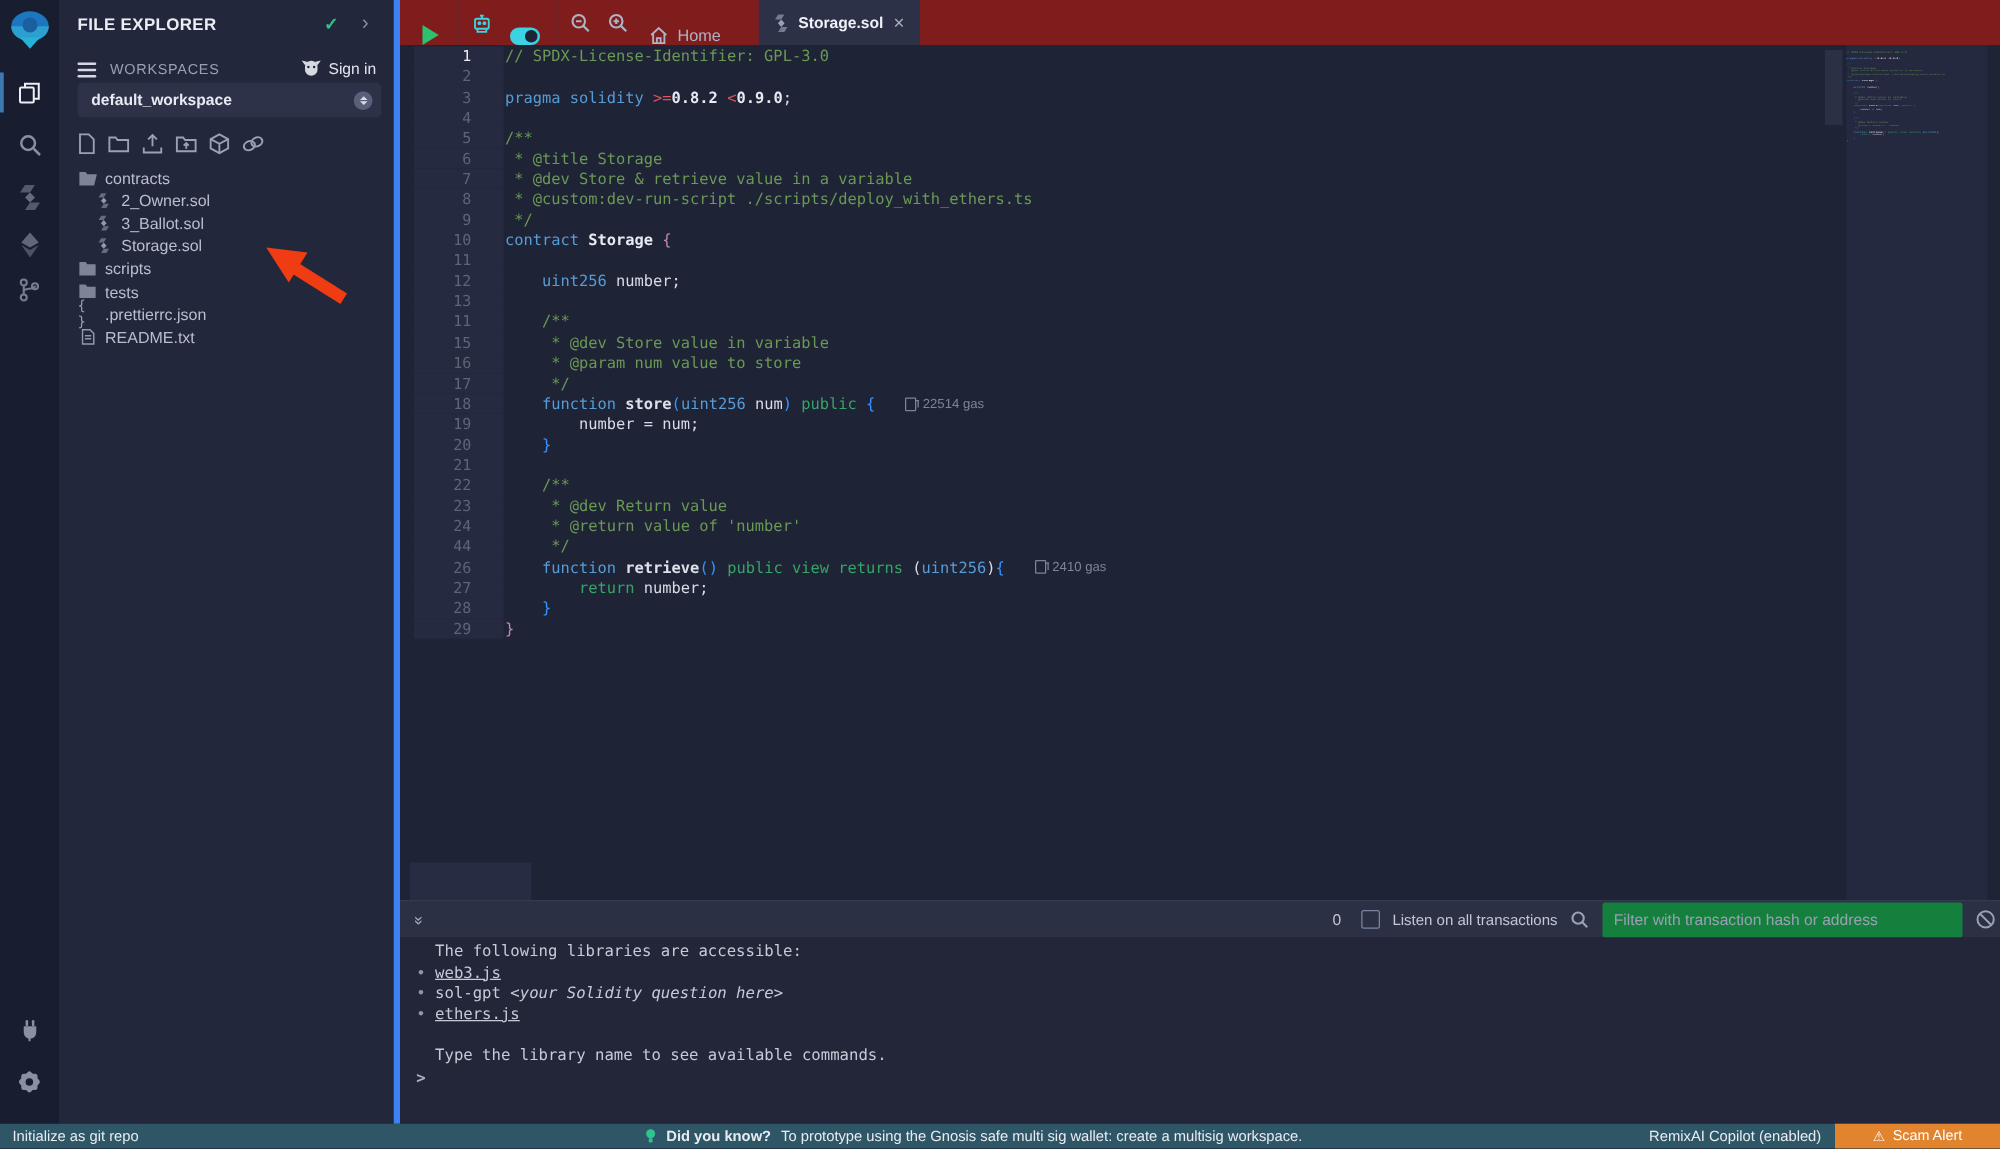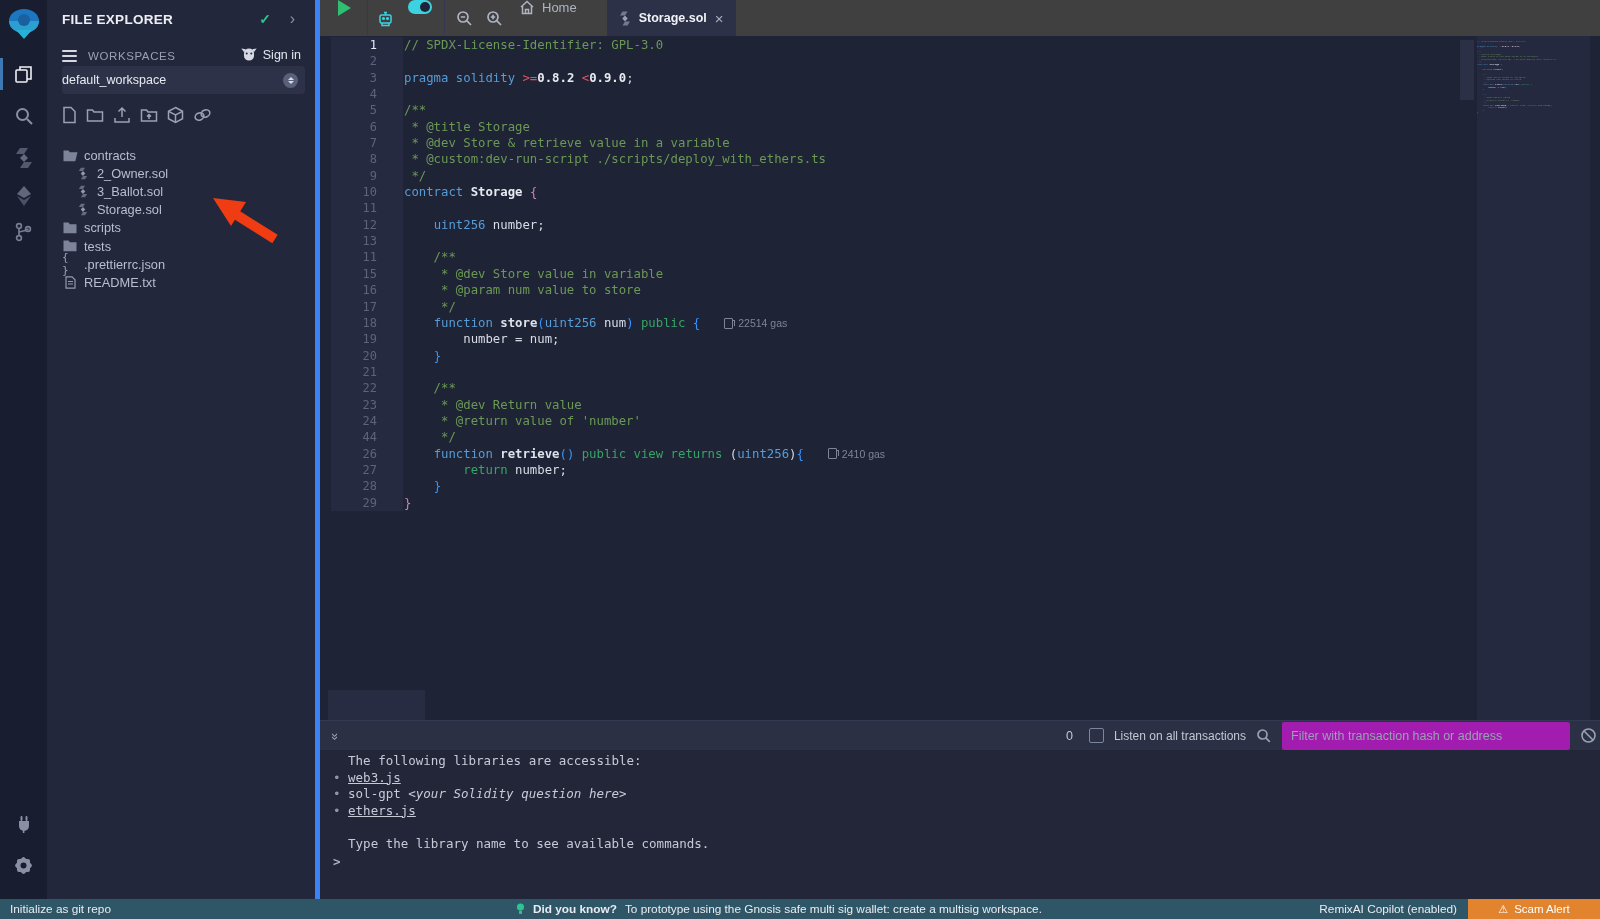--- a/index.html
+++ b/index.html
@@ -17,36 +17,36 @@
   .sp-check{position:absolute;right:44px;color:#2ec48d;font-size:14px;font-weight:700;}
   .sp-chev{position:absolute;right:20px;color:#8a90a4;font-size:16px;}
   .ws-row{position:absolute;left:0;top:42px;width:100%;height:20px;display:flex;align-items:flex-end;}
   .burger{margin-left:15px;width:15px;display:flex;flex-direction:column;gap:3px;cursor:pointer;}
   .burger div{height:2px;background:#d6d9e2;border-radius:1px;}
   .ws-label{margin-left:11px;font-size:11.5px;color:#9aa0b4;letter-spacing:.6px;}
   .signin{position:absolute;right:14px;display:flex;align-items:center;gap:6px;cursor:pointer;}
   .signin span{font-size:12.5px;color:#e3e6ee;}
   .ws-select{position:absolute;left:15px;top:66px;width:243px;height:28px;background:#2d3249;border-radius:4px;
              display:flex;align-items:center;cursor:pointer;}
-  .ws-select .wsname{font-size:12.5px;color:#e8eaf2;}
+  .ws-select .wsname{margin-left:11px;font-size:12.5px;color:#e8eaf2;font-weight:bold;}
   .ws-caret{position:absolute;right:7px;width:15px;height:15px;border-radius:50%;background:#596079;
             display:flex;flex-direction:column;align-items:center;justify-content:center;gap:1px;}
   .ws-caret i{width:0;height:0;border-left:3px solid transparent;border-right:3px solid transparent;}
   .ws-caret i.up{border-bottom:3.5px solid #d9dce6;} .ws-caret i.dn{border-top:3.5px solid #d9dce6;}
   .fe-tools{position:absolute;left:15px;top:106px;display:flex;gap:9px;align-items:center;}
   .fe-tools .ti{cursor:pointer;}
-  .tree{position:absolute;left:0;top:146px;width:100%;}
+  .tree{position:absolute;left:0;top:133px;width:100%;}
   .trow{height:18.2px;display:flex;align-items:center;cursor:pointer;font-size:12.8px;color:#b9bece;}
   .trow .tic{width:16px;display:flex;justify-content:center;margin-right:6px;flex:none;}
   .ind0{padding-left:15px;} .ind1{padding-left:28px;}
   .jsonic{font-family:"DejaVu Sans Mono",monospace;font-size:11px;color:#9aa1b6;}
   .arrow-svg{position:absolute;left:0;top:0;pointer-events:none;}
   
   .main{position:absolute;left:320px;top:0;width:1280px;height:899px;background:#1f2336;}
-  .toolbar{position:absolute;left:0;top:0;width:100%;height:36px;background:#404040;display:flex;align-items:flex-start;}
+  .toolbar{position:absolute;left:0;top:0;width:100%;height:36px;background:#7f1d1d;display:flex;align-items:flex-end;}
   .tb-sep{width:1px;height:36px;background:#343952;margin:0 0;}
   .tb-ic{height:36px;display:flex;align-items:center;justify-content:center;cursor:pointer;}
   .play{width:0;height:0;border-top:8px solid transparent;border-bottom:8px solid transparent;border-left:13px solid #2fbf71;margin:0 16px 0 18px;}
   .toggle{width:24px;height:14px;background:#3dd2e2;border-radius:8px;position:relative;margin:0 12px 0 6px;cursor:pointer;}
   .toggle i{position:absolute;right:2px;top:2px;width:10px;height:10px;border-radius:50%;background:#1f2336;}
   .home{display:flex;align-items:center;gap:7px;margin:0 14px 0 10px;cursor:pointer;}
   .home span{font-size:13px;color:#aeb3c4;}
   .tab{height:36px;background:#2c3148;display:flex;align-items:center;padding:0 12px;gap:8px;cursor:pointer;margin-left:16px;}
   .tab .tlabel{font-size:12.5px;font-weight:700;color:#f0f2f7;}
   .tab .close{color:#aab0c0;font-size:15px;cursor:pointer;}
@@ -70,21 +70,21 @@
   .mline span{opacity:.9}
   .editor-bottom-rect{position:absolute;left:8px;bottom:0;width:97px;height:30px;background:#282c42;}
   
   .thead{position:absolute;left:0;top:720px;width:100%;height:30px;background:#2b3044;border-top:1px solid #343952;
          box-sizing:border-box;display:flex;align-items:center;}
   .tchev{margin-left:13px;color:#aab0c2;font-size:13px;transform:rotate(90deg);cursor:pointer;letter-spacing:-2px;}
   .thead-right{margin-left:auto;display:flex;align-items:center;gap:10px;padding-right:3px;}
   .tcount{color:#c3c7d4;font-size:12.5px;margin-right:6px;}
   .checkbox{width:13px;height:13px;border:1px solid #7d859e;border-radius:2px;background:transparent;cursor:pointer;}
   .listen{color:#c3c7d4;font-size:12px;}
-  .tfilter{width:288px;height:28px;background:#a21caf;border:none;border-radius:2px;color:#dfe2ec;
+  .tfilter{width:288px;height:28px;background:#15803d;border:none;border-radius:2px;color:#dfe2ec;
            font-size:12.5px;padding:0 9px;box-sizing:border-box;font-family:"Liberation Sans",sans-serif;}
   .tfilter::placeholder{color:#9aa0b4;}
   .tbody{position:absolute;left:0;top:750px;width:100%;height:149px;background:#222638;
          font-family:"DejaVu Sans Mono",monospace;font-size:12.5px;color:#c6cad7;}
   .tlines{padding:3px 0 0 13px;}
   .tline{white-space:pre;height:16.6px;line-height:16.6px;}
   .tk-t{color:#c6cad7;} .tk-dim{color:#8f94a6;} .tk-link{color:#c6cad7;text-decoration:underline;cursor:pointer;}
   .tk-it{color:#c6cad7;font-style:italic;}
   .prompt{position:absolute;left:13px;top:104px;color:#aab0c2;font-weight:700;}
   

